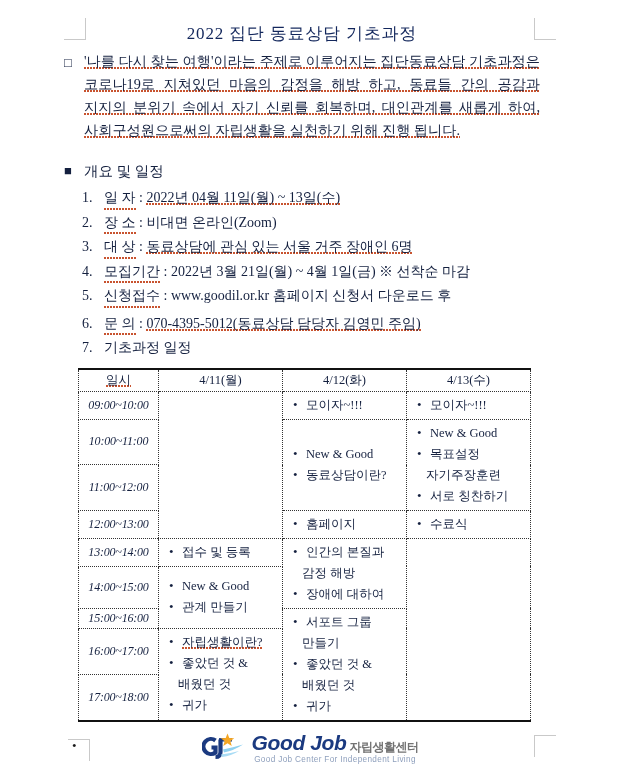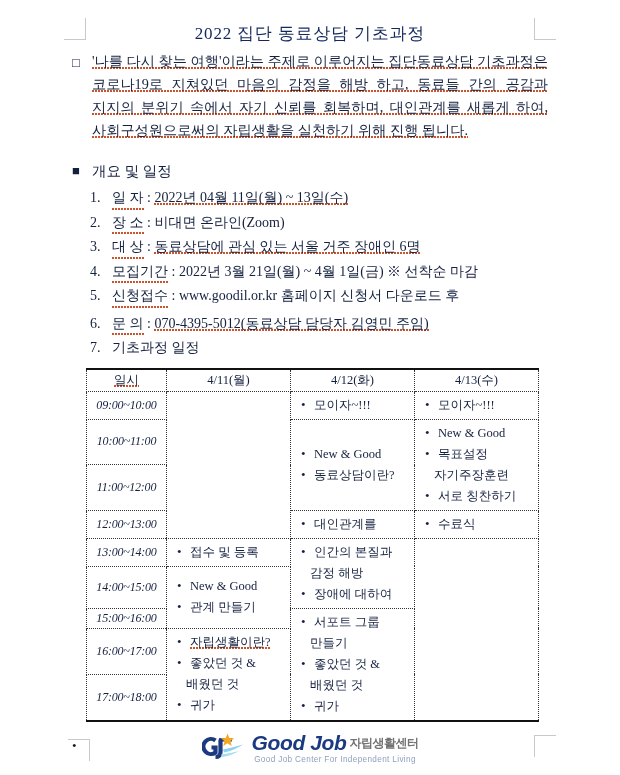--- a/index.html
+++ b/index.html
@@ -25,21 +25,21 @@
   .crop.tr i.h{left:0;top:21px;}
   .crop.tr i.v{left:0;top:0;}
   .crop.bl{left:64px;top:735px;}
   .crop.bl i.h{left:0;top:0;}
   .crop.bl i.v{left:21px;top:0;}
   .crop.br{left:534px;top:735px;}
   .crop.br i.h{left:0;top:0;}
   .crop.br i.v{left:0;top:0;}
 
   
-  .content{position:absolute;left:72px;top:22px;width:476px;}
+  .content{position:absolute;left:64px;top:22px;width:476px;}
 
   
   .title1{
     text-align:center;font-size:17px;color:#13275c;
     letter-spacing:.8px;margin:0 0 5px 0;font-weight:400;
   }
   .title2{
     text-align:center;font-size:22px;color:#13275c;
     font-weight:700;letter-spacing:.5px;margin:0 0 22px 0;
     white-space:nowrap;
@@ -134,21 +134,21 @@
 
   
   .footer{
     position:absolute;left:0;right:0;top:732px;
     display:flex;align-items:center;justify-content:center;
   }
   .logo{display:flex;align-items:center;gap:6px;}
   .mark{position:relative;width:44px;height:32px;flex:none;}
   .wordmark{display:flex;flex-direction:column;line-height:1;}
   .wm-top{
-    display:flex;align-items:center;
+    display:flex;align-items:flex-end;
     font-family:"Liberation Sans","DejaVu Sans",sans-serif;
   }
   .wm-gj{
     font-size:21px;font-weight:700;color:#1b3a80;font-style:italic;
     letter-spacing:-.4px;
   }
   .wm-kr{
     font-size:12px;font-weight:700;color:#737373;margin-left:3px;
     letter-spacing:-.5px;
     font-family:"Liberation Sans","DejaVu Sans",sans-serif;
@@ -240,21 +240,21 @@
               <p class="cont">자기주장훈련</p>
               <p class="bl">서로 칭찬하기</p>
             </td>
           </tr>
           <tr>
             <td class="time">11:00~12:00</td>
           </tr>
           <tr>
             <td class="time">12:00~13:00</td>
             <td class="cell">
-                <p class="bl">대인관계를</p>
+                <p class="bl">홈페이지</p>
               </td>
             <td class="cell">
                 <p class="bl">수료식</p>
               </td>
           </tr>
           <tr>
             <td class="time">13:00~14:00</td>
             <td class="cell">
                 <p class="bl">접수 및 등록</p>
               </td>

